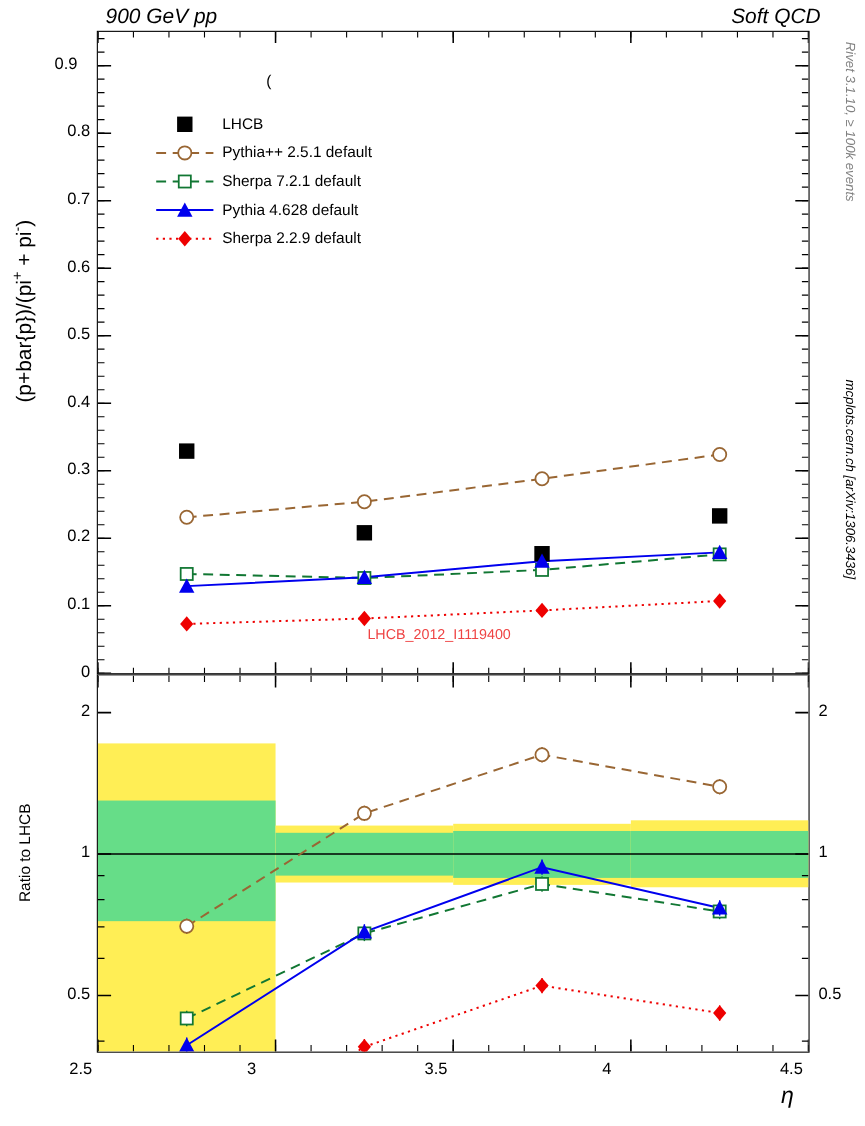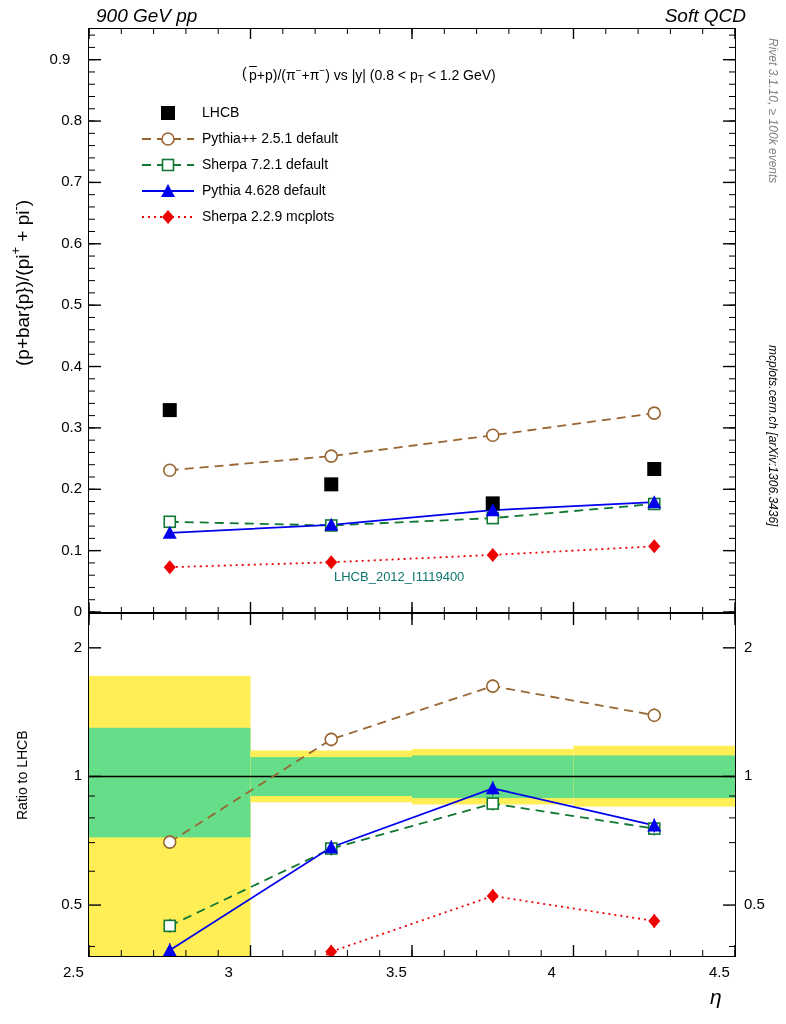--- a/index.html
+++ b/index.html
@@ -27,40 +27,37 @@
   .axis-title-x{position:absolute;font-size:21px;font-style:italic;}
 
   .plot-title{position:absolute;font-size:14px;white-space:nowrap;}
 
   
   #legend{position:absolute;left:140px;top:100px;font-size:14px;}
   .leg-row{position:relative;height:26px;}
   .leg-sym{position:absolute;left:0;top:0;width:56px;height:26px;}
   .leg-txt{position:absolute;left:62px;top:4px;white-space:nowrap;}
 
-  .watermark{position:absolute;font-size:13px;color:#0f766e;white-space:nowrap;}
+  .watermark{position:absolute;font-size:13px;color:#ef4444;white-space:nowrap;}
 
   svg{display:block;}
 </style>
 </head>
 <body>
 
 <div id="root">
 
   <div class="abs hdr-left">900 GeV pp</div>
   <div class="abs hdr-right">Soft QCD</div>
 
   <div class="abs vtext" style="right:6px;top:38px;">Rivet 3.1.10, ≥ 100k events</div>
   <div class="abs vtext blk" style="right:6px;top:345px;">mcplots.cern.ch [arXiv:1306.3436]</div>
 
   <div class="frame" id="main-frame" style="left:88px;top:28px;width:648px;height:585px;">
 
-    <div class="plot-title" style="left:160px;top:36px;">
-      <span style="text-decoration:overline;">p</span><span>+p)/(</span><span>π</span><sup style="font-size:10px;">−</sup><span>+</span><span>π</span><sup style="font-size:10px;">−</sup><span>) vs |y| (0.8 &lt; p</span><sub style="font-size:10px;">T</sub><span> &lt; 1.2 GeV)</span>
-    </div>
     <div class="plot-title" style="left:153px;top:36px;">(</div>
 
     <svg id="main-svg" width="646" height="583" viewBox="0 0 646 583">
         <line x1="0" y1="583" x2="0" y2="573" stroke="#000" stroke-width="1.4"></line>
         <line x1="0" y1="0" x2="0" y2="10" stroke="#000" stroke-width="1.4"></line>
         <line x1="161.5" y1="583" x2="161.5" y2="573" stroke="#000" stroke-width="1.4"></line>
         <line x1="161.5" y1="0" x2="161.5" y2="10" stroke="#000" stroke-width="1.4"></line>
         <line x1="323" y1="583" x2="323" y2="573" stroke="#000" stroke-width="1.4"></line>
         <line x1="323" y1="0" x2="323" y2="10" stroke="#000" stroke-width="1.4"></line>
         <line x1="484.5" y1="583" x2="484.5" y2="573" stroke="#000" stroke-width="1.4"></line>
@@ -448,17 +445,17 @@
         </span>
         <span class="leg-txt">Pythia 4.628 default</span>
       </div>
       <div class="leg-row">
         <span class="leg-sym">
           <svg width="56" height="26">
             <line x1="2" y1="13" x2="54" y2="13" stroke="#ee0000" stroke-width="1.8" stroke-dasharray="2,4"></line>
             <polygon points="28,6 34,13 28,20 22,13" fill="#ee0000"></polygon>
           </svg>
         </span>
-        <span class="leg-txt">Sherpa 2.2.9 mcplots</span>
+        <span class="leg-txt">Sherpa 2.2.9 default</span>
       </div>
     </div>
 
 </div>
 
 </body></html>

